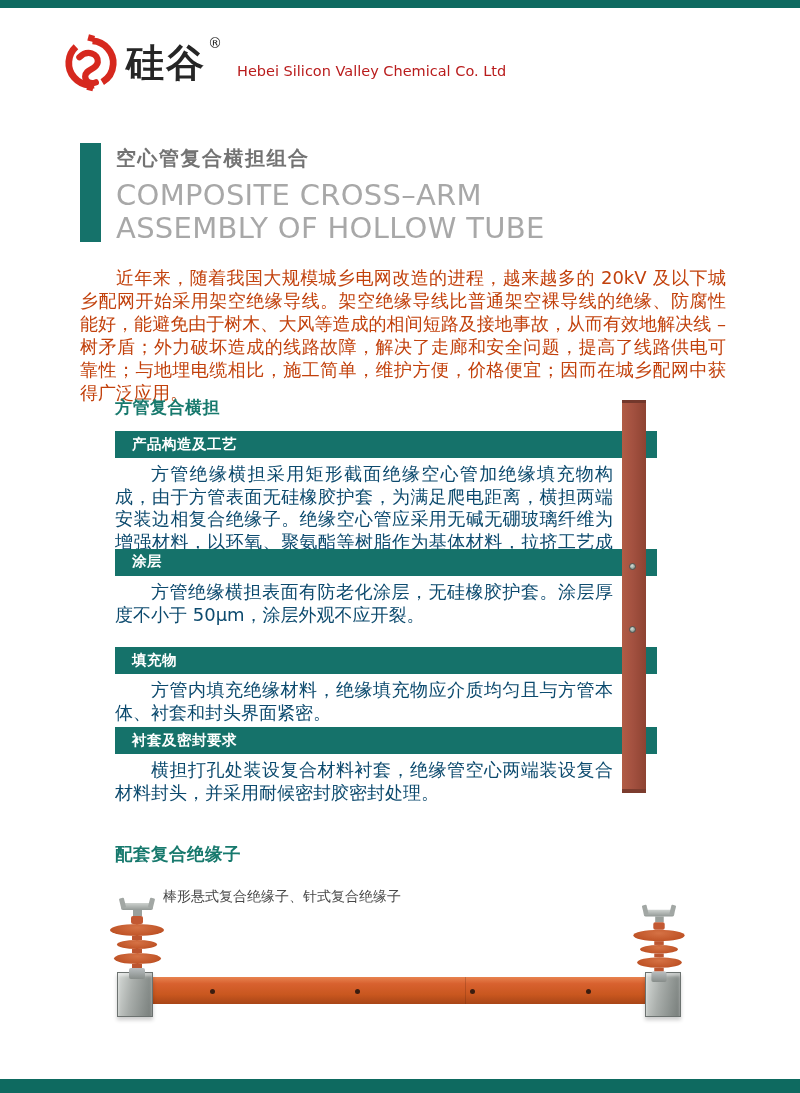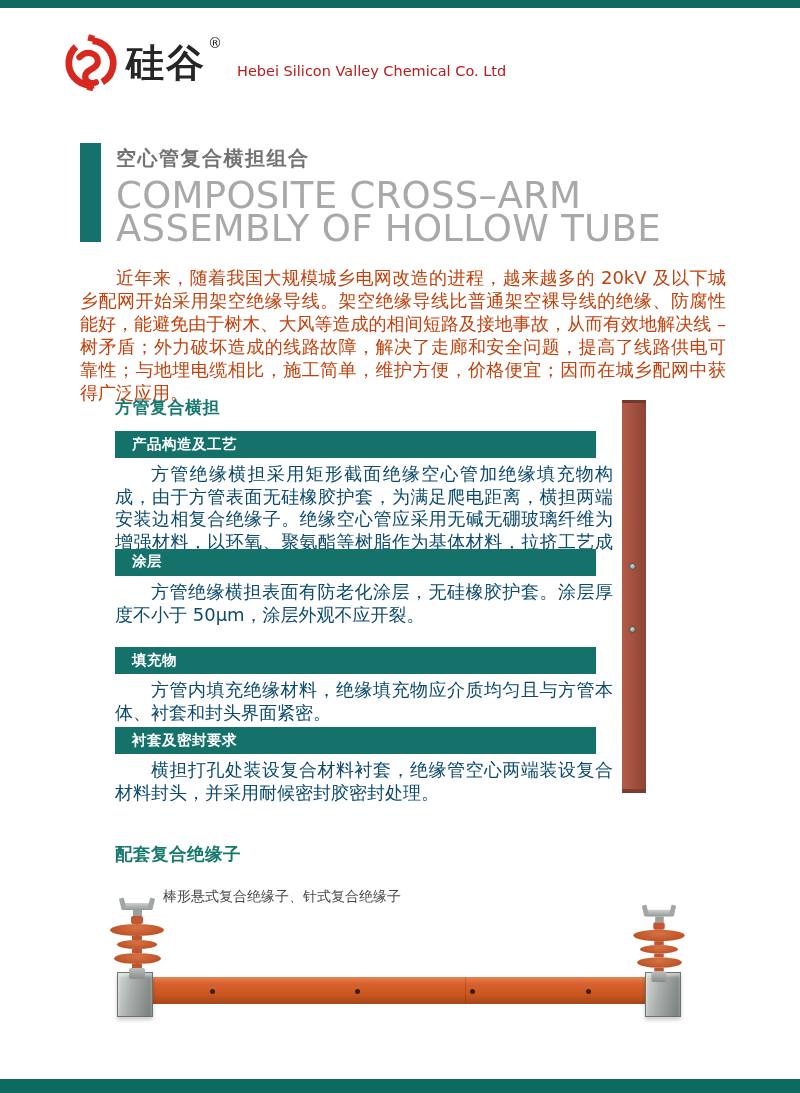--- a/index.html
+++ b/index.html
@@ -12,33 +12,33 @@
   .logo-row{position:absolute;left:62px;top:34px;display:flex;align-items:center;}
   .logo-icon{width:58px;height:58px;flex:0 0 auto;}
   .logo-cn{font-size:38px;font-weight:900;color:#262626;letter-spacing:2px;margin-left:6px;line-height:1;}
   .logo-cn sup{font-size:14px;font-weight:400;position:relative;top:-14px;left:2px;color:#262626;}
   .company-en{font-size:14.5px;color:#b91c1c;margin-left:15px;margin-top:16px;}
 
   
   .title-block{position:absolute;left:80px;top:143px;display:flex;}
   .accent-bar{width:21px;height:99px;background:#15726a;margin-right:15px;flex:0 0 auto;}
   .title-cn{font-size:20px;font-weight:700;color:#737373;letter-spacing:1.5px;margin:2px 0 7px 0;}
-  .title-en{font-size:37px;color:#a8a8a8;line-height:33px;letter-spacing:0.3px;}
+  .title-en{font-size:29px;color:#a8a8a8;line-height:33px;letter-spacing:0.3px;}
 
   
   .intro{position:absolute;left:80px;top:266px;width:646px;margin:0;font-size:18px;line-height:23px;
          color:#c2410c;text-align:justify;text-indent:2em;}
 
   
   .main-heading{position:absolute;left:115px;top:396px;margin:0;font-size:17px;font-weight:700;color:#17796d;letter-spacing:0.5px;}
   .acc-heading{position:absolute;left:115px;top:842px;margin:0;font-size:17.5px;font-weight:700;color:#17796d;letter-spacing:0.5px;}
   .acc-body{position:absolute;left:147px;top:872px;margin:16px;font-size:14px;color:#484848;}
 
   
-  .banner{position:absolute;left:115px;width:481px;height:27px;background:#15726a;color:#ffffff;
+  .banner{position:absolute;left:115px;width:542px;height:27px;background:#15726a;color:#ffffff;
           font-size:14.5px;font-weight:700;line-height:27px;padding-left:17px;box-sizing:border-box;letter-spacing:0.5px;}
   .b1{top:431px;} .b2{top:549px;font-family:Liberation Mono, monospace;} .b3{top:647px;} .b4{top:727px;}
   .sub-para{position:absolute;left:115px;width:498px;margin:0;font-size:18px;line-height:22.5px;
             color:#0c4a6e;text-align:justify;text-indent:2em;}
   .p1{top:463px;} .p2{top:581px;} .p3{top:679px;} .p4{top:759px;}
 
   
   .v-tube{position:absolute;left:622px;top:400px;width:24px;height:393px;
           background:linear-gradient(to right,#b15c45 0%,#a35140 45%,#8e4332 100%);
           border-top:3px solid #73382c;border-bottom:4px solid #7c3c2e;box-sizing:border-box;}

